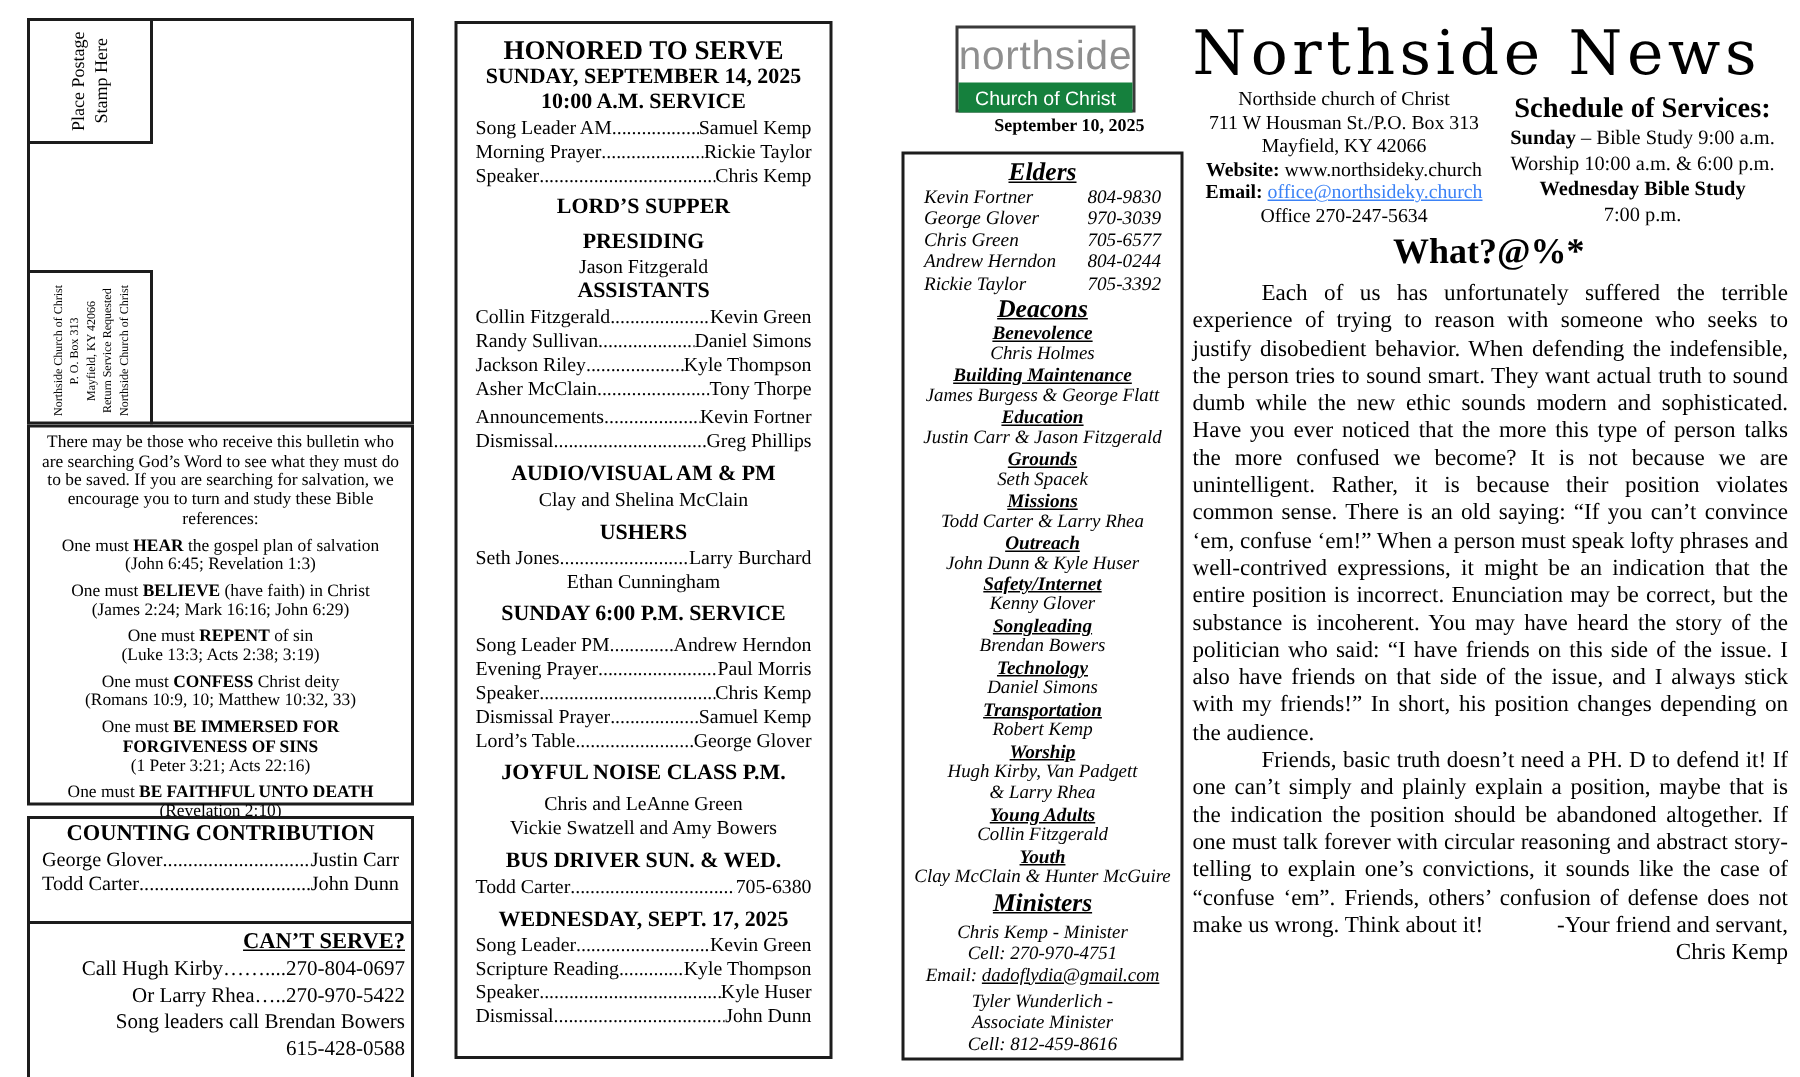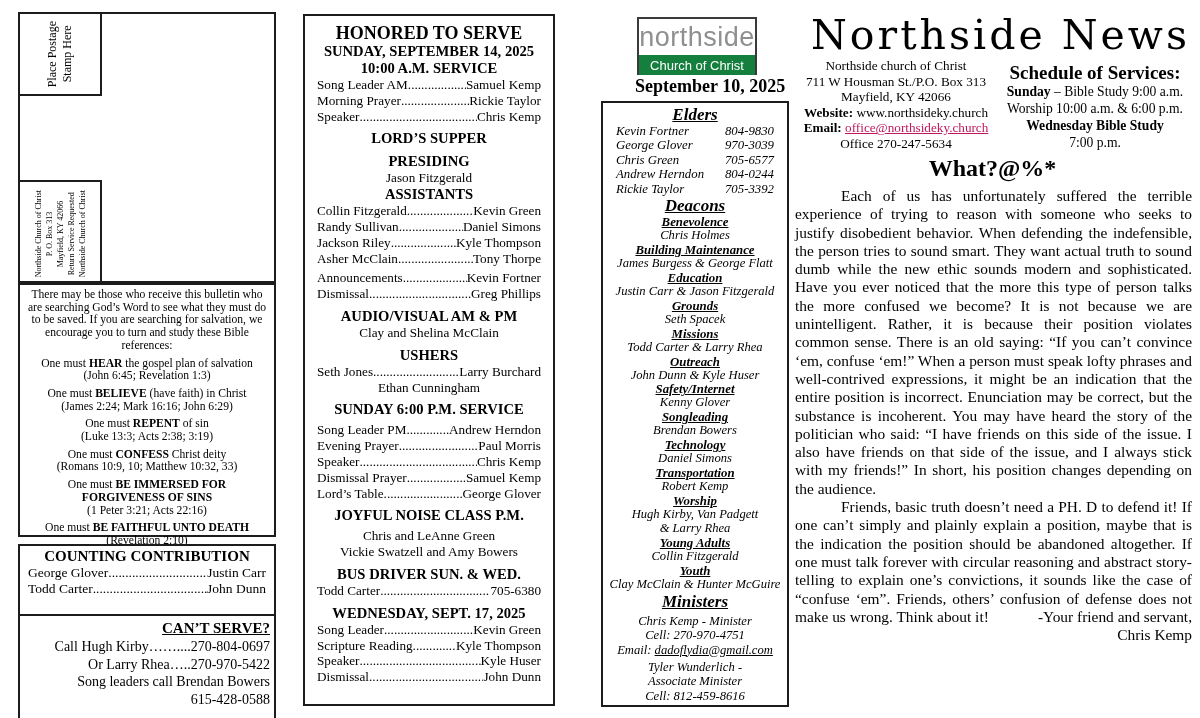--- a/index.html
+++ b/index.html
@@ -45,36 +45,36 @@
   .dots{flex:1;overflow:hidden;white-space:nowrap;}
   .dots::after{content:"..........................................................................";}
 
   
   #logo-box{left:637px;top:17px;width:120px;height:58px;border:2px solid #3a3a3a;}
   .logo-top{height:36px;display:flex;align-items:center;justify-content:center;
             font-family:"Liberation Sans",sans-serif;font-size:27px;color:#8f8f8f;
             font-weight:400;letter-spacing:0.5px;}
   .logo-bar{height:20px;background:#15803d;color:#fff;display:flex;align-items:center;
             justify-content:center;font-family:"Liberation Sans",sans-serif;font-size:13px;}
-  #center-date{left:635px;top:76px;width:188px;text-align:left;font-weight:bold;font-size:18px;}
+  #center-date{left:575px;top:76px;width:188px;text-align:right;font-weight:bold;font-size:12px;}
   #center-box{left:601px;top:101px;width:188px;height:606px;padding:2px 4px;
               font-style:italic;overflow:hidden;}
   .c3-h{font-weight:bold;font-size:17px;line-height:19px;text-align:center;text-decoration:underline;}
   .c3-row{display:flex;justify-content:space-between;padding:0 9px;font-size:12.8px;line-height:14.4px;}
   .c3-gtitle{font-weight:bold;text-decoration:underline;text-align:center;font-size:12.8px;line-height:14px;}
   .c3-name{text-align:center;font-size:12.6px;line-height:13.9px;}
   .c3-min{text-align:center;font-size:12.6px;line-height:14.4px;}
   .c3-min-entry{margin-top:3px;}
   .email-link{text-decoration:underline;color:#000;}
 
   
-  #masthead{left:795px;top:12px;width:395px;text-align:right;font-size:41px;line-height:46px;
+  #masthead{left:795px;top:12px;width:395px;text-align:left;font-size:41px;line-height:46px;
             letter-spacing:3px;font-family:"DejaVu Serif",serif;}
   #addr-block{left:798px;top:58px;width:196px;text-align:center;font-size:13.2px;line-height:15.6px;}
-  .addr-link{color:#be185d;text-decoration:underline;}
+  .addr-link{color:#3b82f6;text-decoration:underline;}
   #sched-block{left:1002px;top:62px;width:186px;text-align:center;}
   .sched-h{font-weight:bold;font-size:19px;line-height:21px;}
   .sched-line{font-size:13.6px;line-height:17px;}
   .b{font-weight:bold;}
   #article-title{left:795px;top:155px;width:395px;text-align:center;font-weight:bold;font-size:24px;}
   #article{left:795px;top:187px;width:397px;font-size:15.4px;line-height:18.3px;text-align:justify;}
   #article p{margin:0;text-indent:46px;}
   .sign-float{float:right;text-indent:0;}
   .sign-right{text-align:right;}
 </style>

